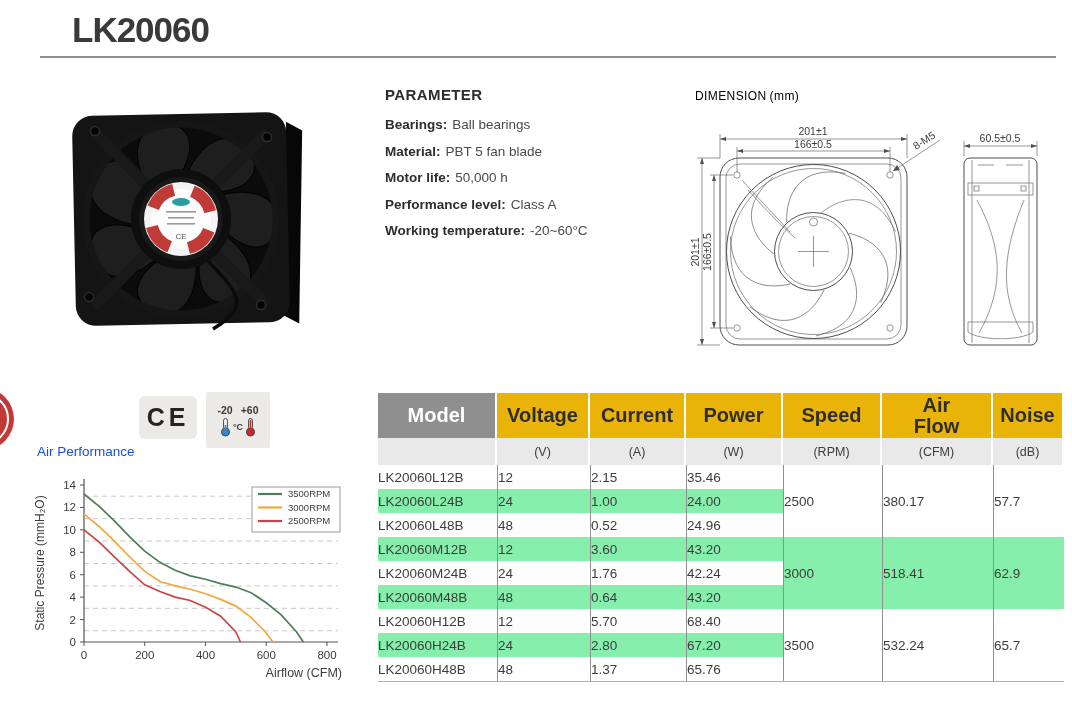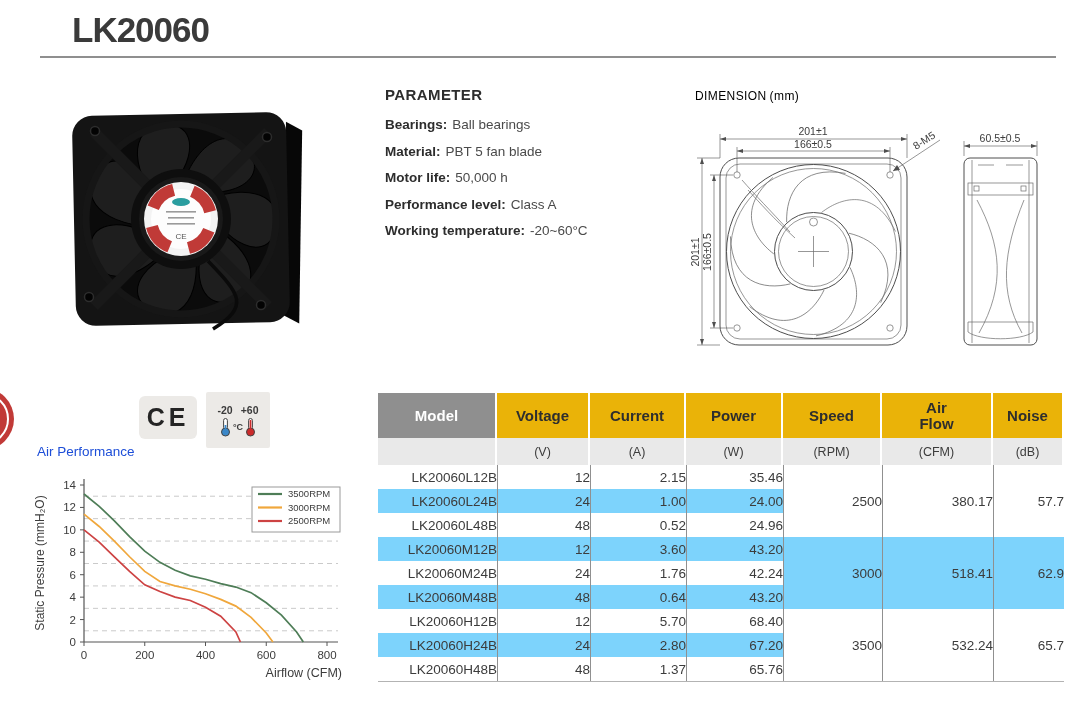--- a/index.html
+++ b/index.html
@@ -42,29 +42,29 @@
     border:2px solid #fff; border-radius:50%; }
 
   
   .chart-title { position:absolute; left:37px; top:444px; font-size:13.5px; color:#1d4ed8; }
   #perf-chart { position:absolute; left:30px; top:455px; }
   #perf-chart text { fill:#3c3c3c; }
 
   
   #spec-table { position:absolute; left:378px; top:393px; width:686px; border-collapse:separate; border-spacing:0;
     table-layout:fixed; border-bottom:1px solid #b3b3b3; }
-  #spec-table thead th { height:45px; text-align:center; vertical-align:middle; font-size:15px; font-weight:bold;
+  #spec-table thead th { height:45px; text-align:center; vertical-align:middle; font-size:20px; font-weight:bold;
     border-right:2px solid #fff; }
   #spec-table th.model-h { background:#8f8f8f; color:#fff; }
   #spec-table th.col-h { background:#eab308; color:#2e2e2e; line-height:1.05; white-space:pre-line; }
   #spec-table tr.units td { height:27px; background:#e9e9e9; font-size:12.5px; text-align:center;
     border-right:2px solid #fff; color:#3c3c3c; }
-  #spec-table tbody td { height:24px; text-align:right; font-size:13.5px; color:#3c3c3c; }
+  #spec-table tbody td { height:24px; text-align:left; font-size:13.5px; color:#3c3c3c; }
   #spec-table tbody td.vl { border-left:1px solid #909090; }
-  .white { background:#fff; } .gray { background:#7dd3fc; }
+  .white { background:#fff; } .gray { background:#86efac; }
 
   .fan-photo { position:absolute; left:58px; top:96px; }
 </style>
 </head>
 <body>
 
 <div class="title-row">
   <span class="title">LK20060</span>
 </div>
 <div class="header-rule"></div>

